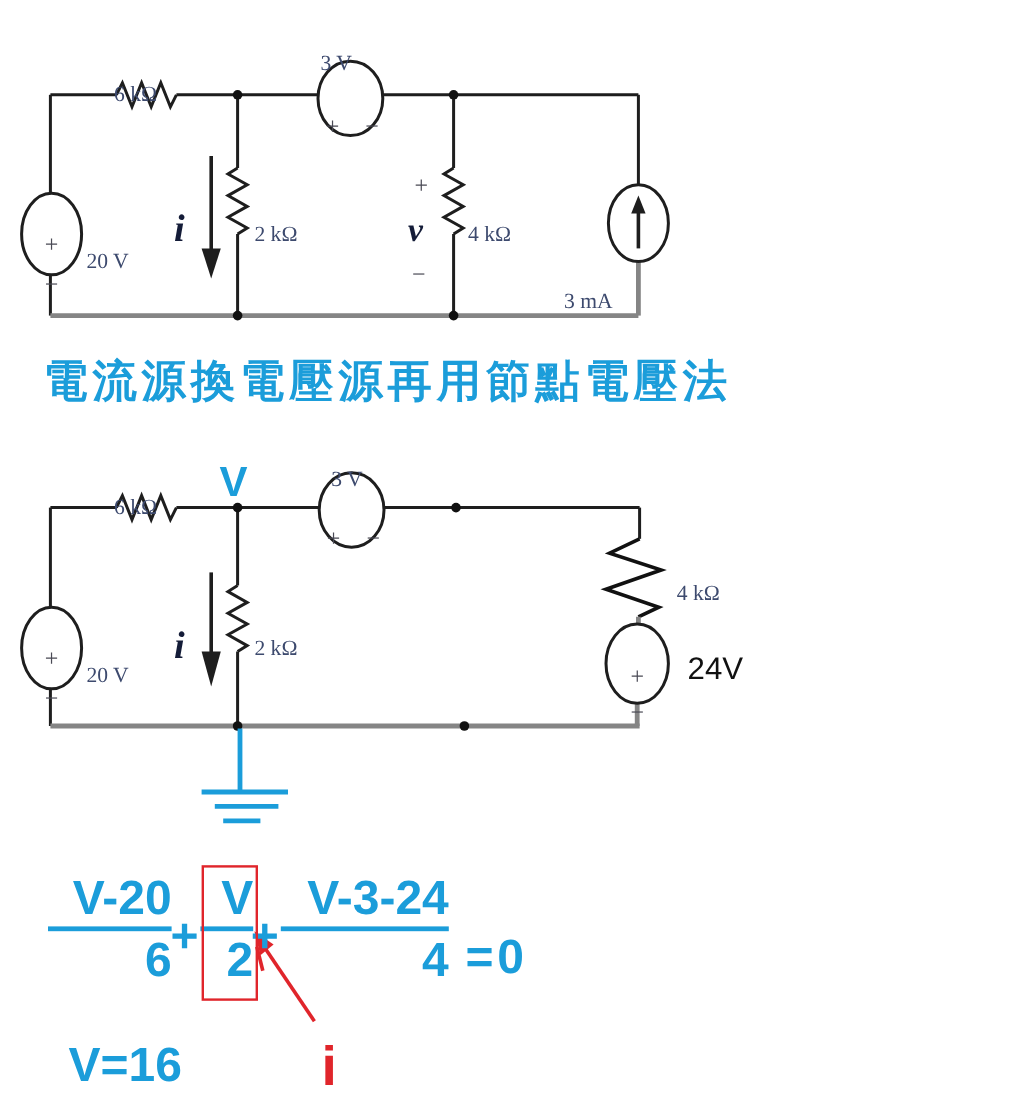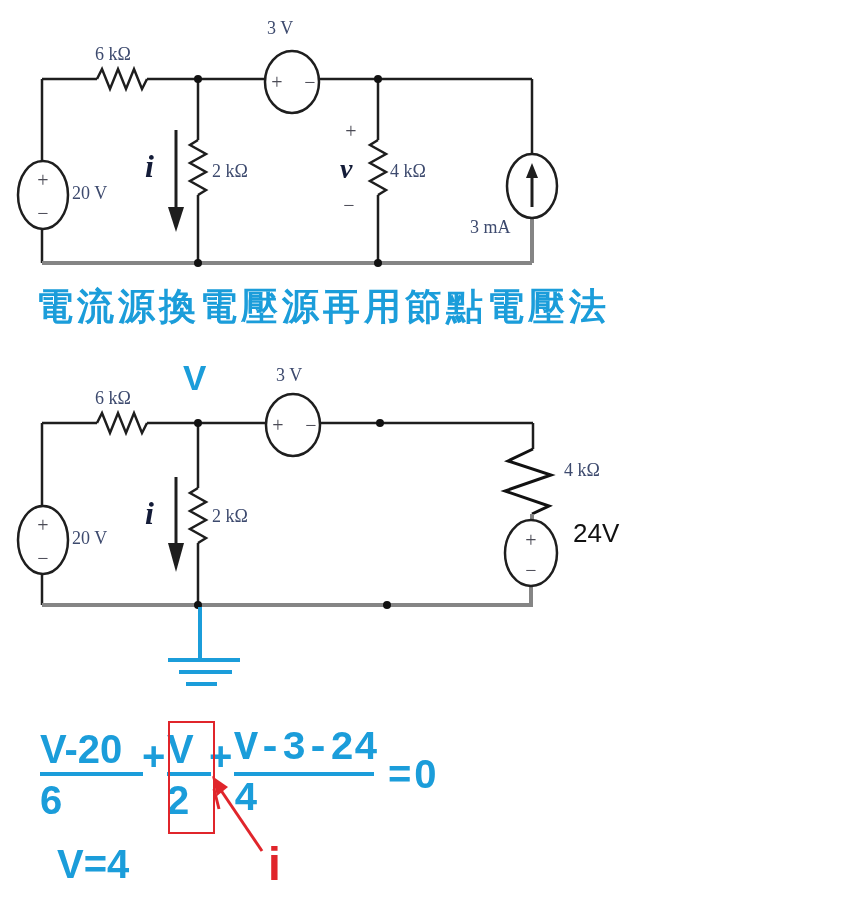--- a/index.html
+++ b/index.html
@@ -16,33 +16,33 @@
   .zig{stroke:var(--ink);stroke-width:2.5;fill:none;stroke-linejoin:miter;}
   .zig-hand{stroke:#111;stroke-width:3;fill:none;stroke-linejoin:miter;}
   .source{fill:#fff;stroke:var(--ink);stroke-width:2.5;}
   .dot{fill:#111;}
   .arrowline{stroke:var(--ink);stroke-width:3;fill:none;}
   .arrowhead{fill:var(--ink);}
   .ground{stroke:var(--blue);stroke-width:4;fill:none;}
   .redline{stroke:var(--red);stroke-width:3;fill:none;}
   .redfill{fill:var(--red);}
 
-  .lbl{position:absolute;white-space:nowrap;line-height:1;}
+  .lbl{position:absolute;white-space:nowrap;line-height:1;margin-top:24px;}
   .nav{font-family:"Liberation Serif", serif;font-size:18px;color:var(--label);}
   .sym{font-family:"Liberation Serif", serif;font-size:20px;color:#4a4a55;
        transform:translate(-50%,-50%);}
   .ivar{font-family:"Liberation Serif", serif;font-style:italic;font-weight:bold;
         font-size:32px;color:#141c38;}
   .vvar{font-family:"Liberation Serif", serif;font-style:italic;font-weight:bold;
         font-size:28px;color:#141c38;}
   .heading{font-size:37px;font-weight:bold;color:var(--blue);letter-spacing:4px;}
   .nodev{font-size:35px;font-weight:bold;color:var(--blue);}
   .v24{font-size:26px;color:#111;}
   .eq{font-size:40px;font-weight:bold;color:var(--blue);}
-  .frac{position:absolute;display:flex;flex-direction:column;align-items:flex-start;}
+  .frac{position:absolute;display:flex;flex-direction:column;align-items:flex-end;}
   .frac .num,.frac .den{font-size:40px;font-weight:bold;color:var(--blue);line-height:1;white-space:nowrap;}
   .frac .bar{align-self:stretch;height:4px;background:var(--blue);margin:3px 0 4px 0;}
   .redi{font-size:46px;font-weight:bold;color:var(--red);}
   .red-box{position:absolute;left:168px;top:721px;width:43px;height:109px;
            border:2.5px solid var(--red);}
 </style>
 </head>
 <body>
 
 <div id="canvas">
@@ -121,21 +121,21 @@
   <span class="lbl sym" style="left:43px;top:180px;">+</span>
   <span class="lbl sym" style="left:43px;top:213px;">−</span>
   <span class="lbl ivar" style="left:145px;top:150px;">i</span>
   <span class="lbl nav" style="left:212px;top:162px;">2 kΩ</span>
   <span class="lbl sym" style="left:351px;top:131px;">+</span>
   <span class="lbl vvar" style="left:340px;top:155px;">v</span>
   <span class="lbl sym" style="left:349px;top:205px;">−</span>
   <span class="lbl nav" style="left:390px;top:162px;">4 kΩ</span>
   <span class="lbl nav" style="left:470px;top:218px;">3 mA</span>
 
-  <div class="lbl heading" style="left:36px;top:288px;">電流源換電壓源再用節點電壓法</div>
+  <div class="lbl heading" style="left:36px;top:275px;">電流源換電壓源再用節點電壓法</div>
 
   <span class="lbl nodev" style="left:183px;top:360px;">V</span>
   <span class="lbl nav" style="left:95px;top:389px;">6 kΩ</span>
   <span class="lbl nav" style="left:276px;top:366px;">3 V</span>
   <span class="lbl sym" style="left:278px;top:425px;">+</span>
   <span class="lbl sym" style="left:311px;top:425px;">−</span>
   <span class="lbl nav" style="left:72px;top:529px;">20 V</span>
   <span class="lbl sym" style="left:43px;top:525px;">+</span>
   <span class="lbl sym" style="left:43px;top:558px;">−</span>
   <span class="lbl ivar" style="left:145px;top:497px;">i</span>
@@ -150,24 +150,24 @@
     <span class="bar"></span>
     <span class="den">6</span>
   </div>
   <span class="lbl eq" style="left:142px;top:736px;">+</span>
   <div class="frac" style="left:167px;top:729px;width:44px;">
     <span class="num">V</span>
     <span class="bar"></span>
     <span class="den">2</span>
   </div>
   <span class="lbl eq" style="left:209px;top:736px;">+</span>
-  <div class="frac" style="left:234px;top:729px;width:140px;font-family:Liberation Mono, monospace;">
+  <div class="frac" style="left:234px;top:729px;width:140px;">
     <span class="num">V-3-24</span>
     <span class="bar"></span>
     <span class="den">4</span>
   </div>
   <span class="lbl eq" style="left:388px;top:754px;letter-spacing:3px;">=0</span>
-  <span class="lbl eq" style="left:57px;top:844px;">V=4</span>
+  <span class="lbl eq" style="left:57px;top:844px;">V=16</span>
   <span class="lbl redi" style="left:268px;top:841px;">i</span>
 
   <div class="red-box"></div>
 
 </div>
 
 </body></html>

